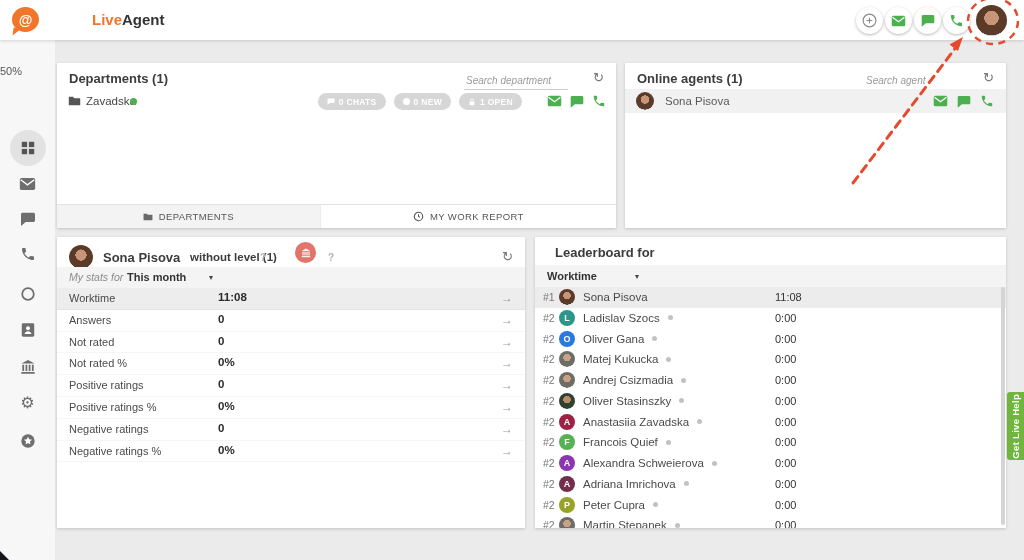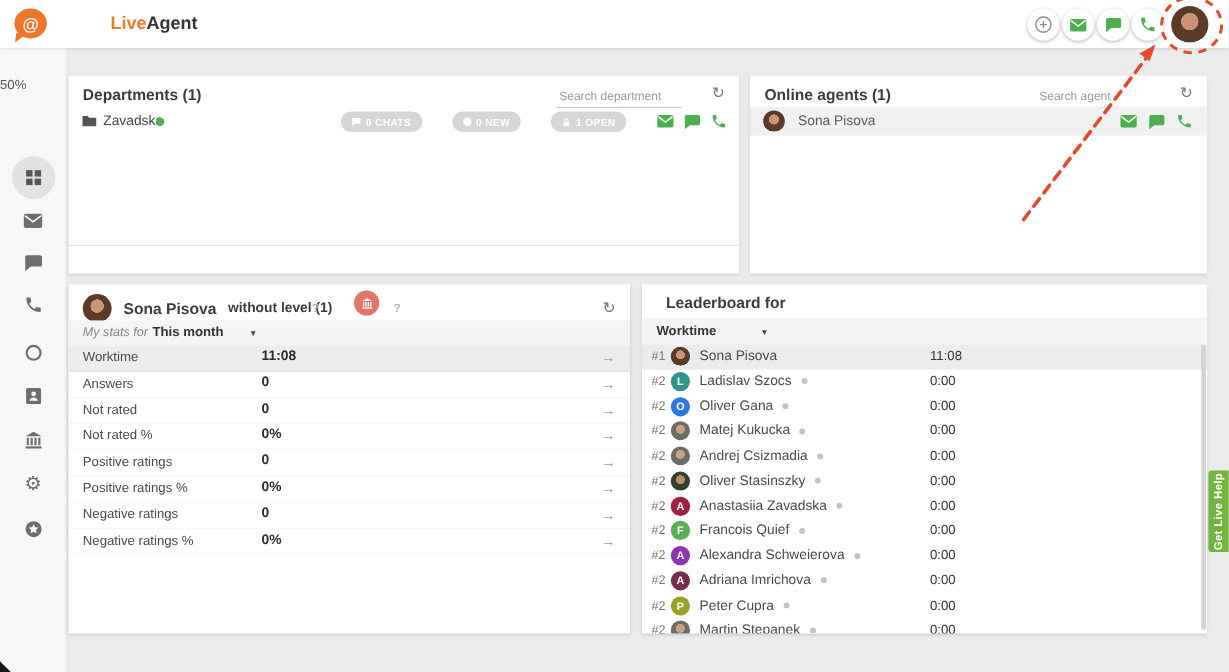--- a/index.html
+++ b/index.html
@@ -26,29 +26,29 @@
   .sb-circle{width:36px;height:36px;border-radius:50%;background:#e2e2e2;display:flex;align-items:center;justify-content:center;}
   .gearchar{font-family:"DejaVu Sans",sans-serif;font-size:16px;color:#6e6e6e;line-height:1;}
   
   .panel{position:absolute;background:#fff;box-shadow:0 1px 3px rgba(0,0,0,.18);}
   #dept{left:57px;top:63px;width:559px;height:165px;}
   #agents{left:625px;top:63px;width:381px;height:165px;}
   #report{left:57px;top:237px;width:468px;height:291px;}
   #leader{left:535px;top:237px;width:471px;height:291px;overflow:hidden;}
   .p-title{position:absolute;left:12px;top:8px;font-size:13px;font-weight:bold;color:#3c3c3c;}
   .search{position:absolute;top:9px;height:15px;border:none;border-bottom:1px solid #ccc;background:transparent;
-       font-size:10px;color:#555;outline:none;width:100px;font-family:inherit;}
+       font-size:10px;color:#555;outline:none;width:100px;font-family:inherit;font-style:italic;}
   .search::placeholder{color:#9a9a9a;}
   .refresh{position:absolute;top:8px;right:12px;font-size:13px;color:#777;cursor:pointer;line-height:1;}
   
   .dept-row{position:absolute;left:0;right:0;top:27px;height:23px;}
   .dept-folder{position:absolute;left:11px;top:6px;}
   .dept-name{position:absolute;left:29px;top:5px;font-size:11.5px;color:#454545;}
   .gdot{position:absolute;left:73px;top:8px;width:7px;height:7px;border-radius:50%;background:#4caf50;}
-  .badges{position:absolute;right:94px;top:3px;display:flex;gap:25px;}
+  .badges{position:absolute;right:94px;top:3px;display:flex;gap:8px;}
   .badge{background:#d6d6d6;color:#fff;font-size:8.5px;font-weight:bold;letter-spacing:.3px;border-radius:9px;
        height:17px;display:flex;align-items:center;gap:4px;padding:0 9px;}
   .row-icons{position:absolute;right:10px;top:4px;display:flex;gap:8px;align-items:center;}
   .tabbar{position:absolute;left:0;right:0;bottom:0;height:23px;border-top:1px solid #e3e3e3;display:flex;
        font-size:9.5px;letter-spacing:.4px;color:#555;}
   .tab{display:flex;align-items:center;justify-content:center;gap:6px;cursor:pointer;}
   .tab-dept{width:47%;background:#f3f3f3;}
   .tab-work{flex:1;background:#fff;border-left:1px solid #ececec;}
   
   .ag-row{position:absolute;left:0;right:0;top:26px;height:24px;background:#f1f1f1;}
@@ -278,20 +278,32 @@
         </svg>
       <svg width="14" height="13" class="green">
           <use href="#ic-chat"></use>
         </svg>
       <svg width="14" height="14" class="green">
           <use href="#ic-phone"></use>
         </svg>
     </div>
   </div>
   <div class="tabbar">
+    <div class="tab tab-dept">
+      <svg width="10" height="8" style="color:#6a6a6a">
+          <use href="#ic-folder"></use>
+        </svg>
+      <span>DEPARTMENTS</span>
+    </div>
+    <div class="tab tab-work">
+      <svg width="11" height="11" style="color:#555">
+          <use href="#ic-clock"></use>
+        </svg>
+      <span>MY WORK REPORT</span>
+    </div>
   </div>
 </div>
 
 <div class="panel" id="agents">
   <div class="p-title">Online agents (1)</div>
   <input class="search" style="right: 46px; width: 92px;" placeholder="Search agent">
   <span class="refresh">↻</span>
   <div class="ag-row">
     <div class="ag-av photo-f"></div>
     <span class="ag-name">Sona Pisova</span>

